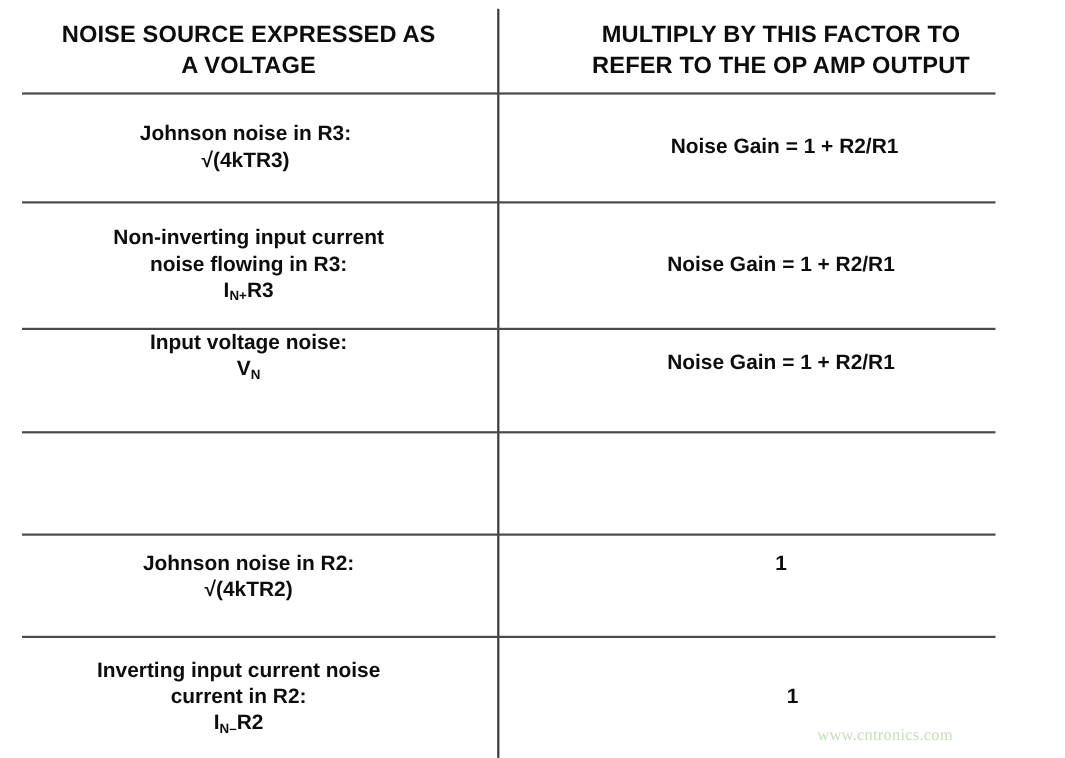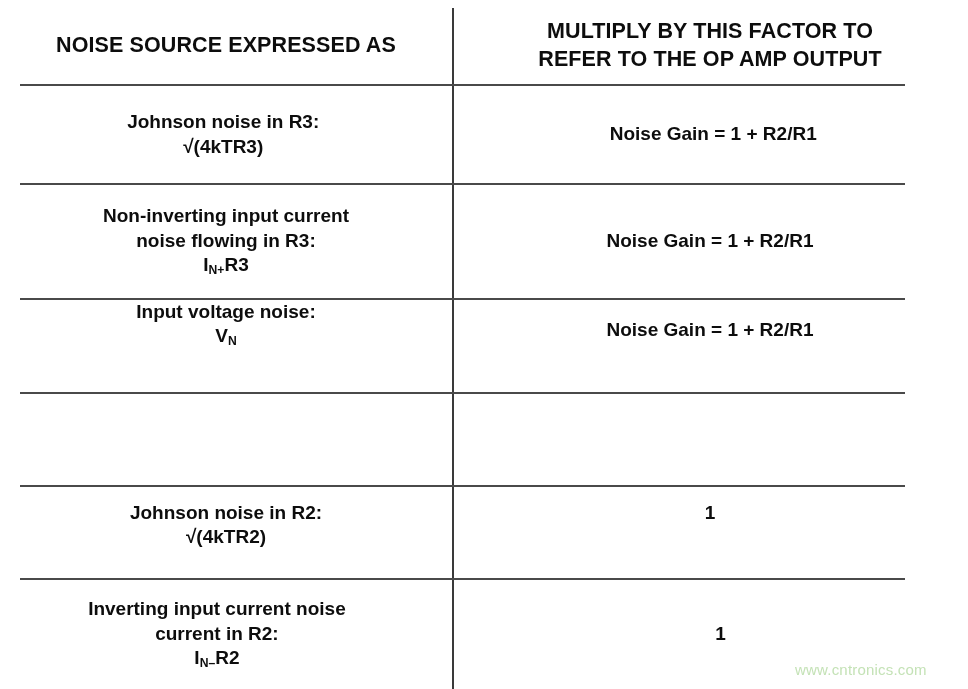--- a/index.html
+++ b/index.html
@@ -78,40 +78,42 @@
     font-size: 19px;
   }
   .line { display: block; white-space: nowrap; }
   sub {
     font-size: 0.64em;
     vertical-align: -0.26em;
     font-weight: bold;
   }
   .watermark {
     position: absolute;
-    left: 795px;
+    left: 743px;
     top: 661px;
     font-size: 15px;
     color: #c4e2b6;
     font-weight: normal;
     letter-spacing: 0.2px;
     white-space: nowrap;
+    font-family: Liberation Serif, serif;
   }
 </style>
 </head>
 <body>
 
 <div id="page">
   <div class="tbl">
 
     <div class="vrule"></div>
 
     <div class="row" style="top:8px; height:76px;">
       <div class="cell cell-left hdr">
         <span class="line">NOISE SOURCE EXPRESSED AS</span>
+        <span class="line">A VOLTAGE</span>
       </div>
       <div class="cell cell-right hdr">
         <span class="line">MULTIPLY BY THIS FACTOR TO</span>
         <span class="line">REFER TO THE OP AMP OUTPUT</span>
       </div>
     </div>
     <div class="hrule" style="top:84px;"></div>
 
     <div class="row" style="top:86px; height:97px;gap:12px;">
       <div class="cell cell-left body-txt">

